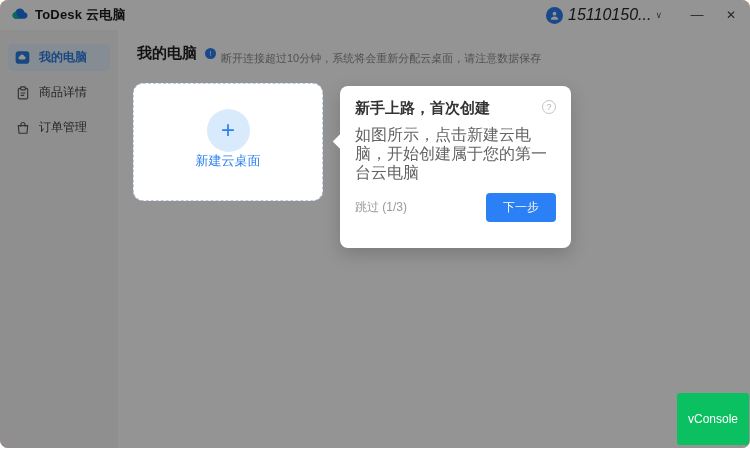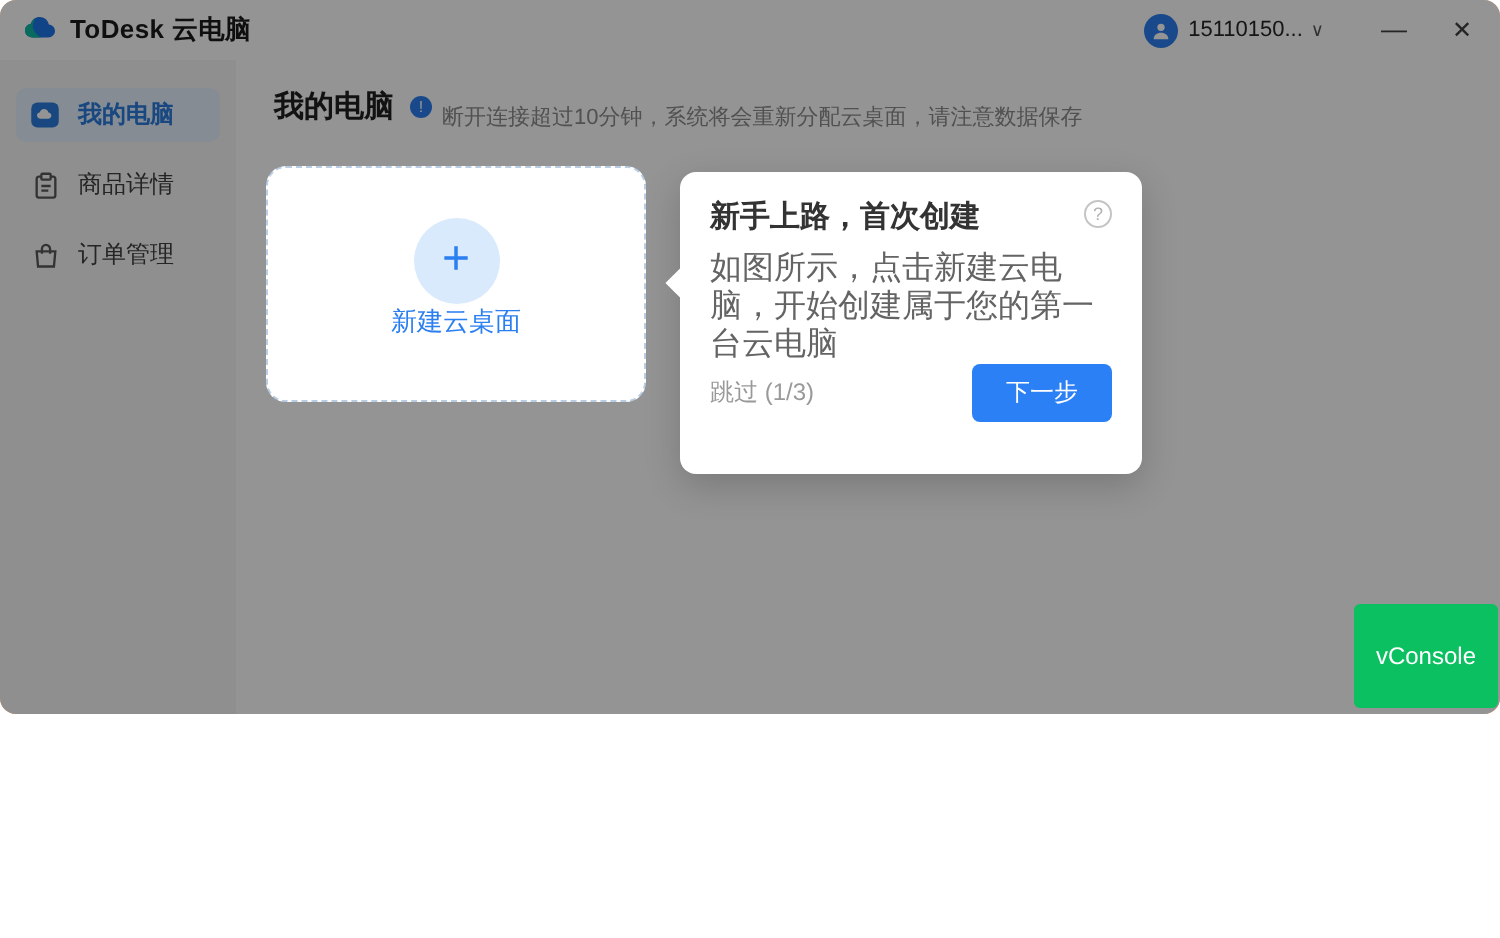--- a/index.html
+++ b/index.html
@@ -1,25 +1,25 @@
 <!DOCTYPE html>
 <html><head>
 <meta charset="utf-8">
 <style>
   * { margin:0; padding:0; box-sizing:border-box; }
   html,body { width:750px; height:469px; background:#fff; font-family:"Liberation Sans","DejaVu Sans",sans-serif; }
-  .window { position:relative; width:750px; height:357px; background:#f97316; border-radius:8px; overflow:hidden; }
+  .window { position:relative; width:750px; height:448px; background:#f97316; border-radius:8px; overflow:hidden; }
 
   
   .topbar { position:absolute; top:0; left:0; right:0; height:30px; background:#fff; display:flex; align-items:center; z-index:1; }
   .logo { width:18px; height:18px; margin-left:11px; display:inline-flex; }
   .app-title { font-size:13px; font-weight:bold; color:#1b1b1b; margin-left:6px; letter-spacing:.2px; }
   .topbar-right { position:absolute; right:10px; top:0; height:30px; display:flex; align-items:center; }
   .avatar { width:17px; height:17px; border-radius:50%; background:#2b7ff0; display:inline-flex; align-items:center; justify-content:center; }
-  .phone { font-size:11px; color:#262626; margin-left:5px; }
+  .phone { font-size:16px; color:#262626; margin-left:5px;font-style:italic; }
   .chevron { font-size:9px; color:#595959; margin-left:4px; line-height:1; }
   .win-btn { font-size:13px; color:#404040; line-height:30px; text-align:center; }
   .win-min { margin-left:26px; width:18px; }
   .win-close { margin-left:16px; width:18px; font-size:12px; }
 
   
   .sidebar { position:absolute; top:30px; left:0; bottom:0; width:118px; background:#f6f7f9; padding-top:14px; z-index:1; }
   .side-item { height:27px; margin:0 8px 8px 8px; border-radius:5px; display:flex; align-items:center; padding-left:7px; gap:9px; font-size:12px; color:#404040; cursor:pointer; }
   .side-item .ic { width:15px; height:15px; display:inline-flex; align-items:center; justify-content:center; color:#595959; }
   .side-item.selected { background:#e7f1fd; color:#2b7cdf; font-weight:bold; }
@@ -40,21 +40,21 @@
   .plus-glyph { color:#2b7ff0; font-size:24px; font-weight:300; line-height:1; margin-top:-2px; }
   .create-label { font-size:13px; color:#2b7ff0; }
 
   
   .guide-tooltip { position:absolute; left:340px; top:86px; width:231px; background:#fff; border-radius:8px; z-index:20; padding:13px 15px 26px 15px; box-shadow:0 6px 18px rgba(0,0,0,.18); }
   .tooltip-arrow { position:absolute; left:-5px; top:50px; width:11px; height:11px; background:#fff; transform:rotate(45deg); }
   .tt-head { display:flex; align-items:flex-start; justify-content:space-between; }
   .tt-title { font-size:15px; font-weight:bold; color:#333; }
   .help-icon { width:14px; height:14px; border:1px solid #c4c4c4; border-radius:50%; color:#b0b0b0; font-size:9px; line-height:12px; text-align:center; margin-top:1px; cursor:pointer; }
   .tt-body { margin-top:7px; font-size:16px; color:#646464; line-height:19px; }
-  .tt-footer { margin-top:0; display:flex; align-items:center; justify-content:space-between; }
+  .tt-footer { margin-top:11px; display:flex; align-items:center; justify-content:space-between; }
   .skip { font-size:12px; color:#999; cursor:pointer; }
   .next-btn { background:#2b80f6; color:#fff; font-size:12px; border:none; border-radius:4px; padding:6px 17px; cursor:pointer; }
 
   
   .vconsole { position:absolute; right:1px; bottom:3px; z-index:30; background:#0ac060; color:#fff; font-size:12px; padding:19px 11px; border-radius:3px; cursor:pointer; }
 
   svg { display:block; }
 </style>
 </head>
 <body>

